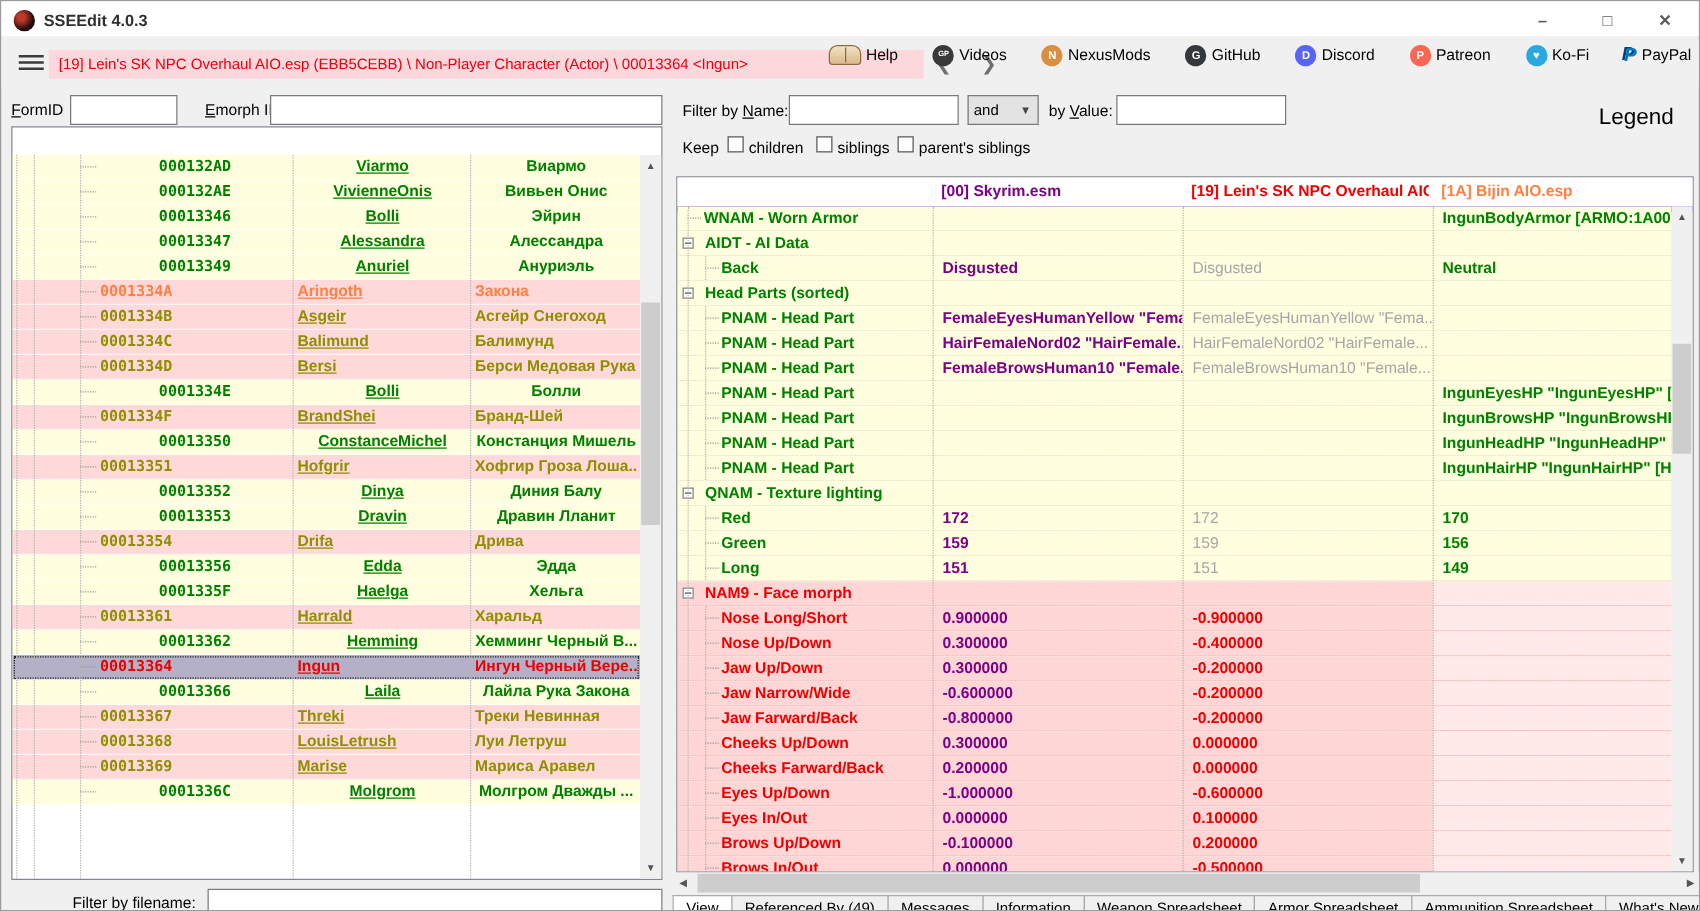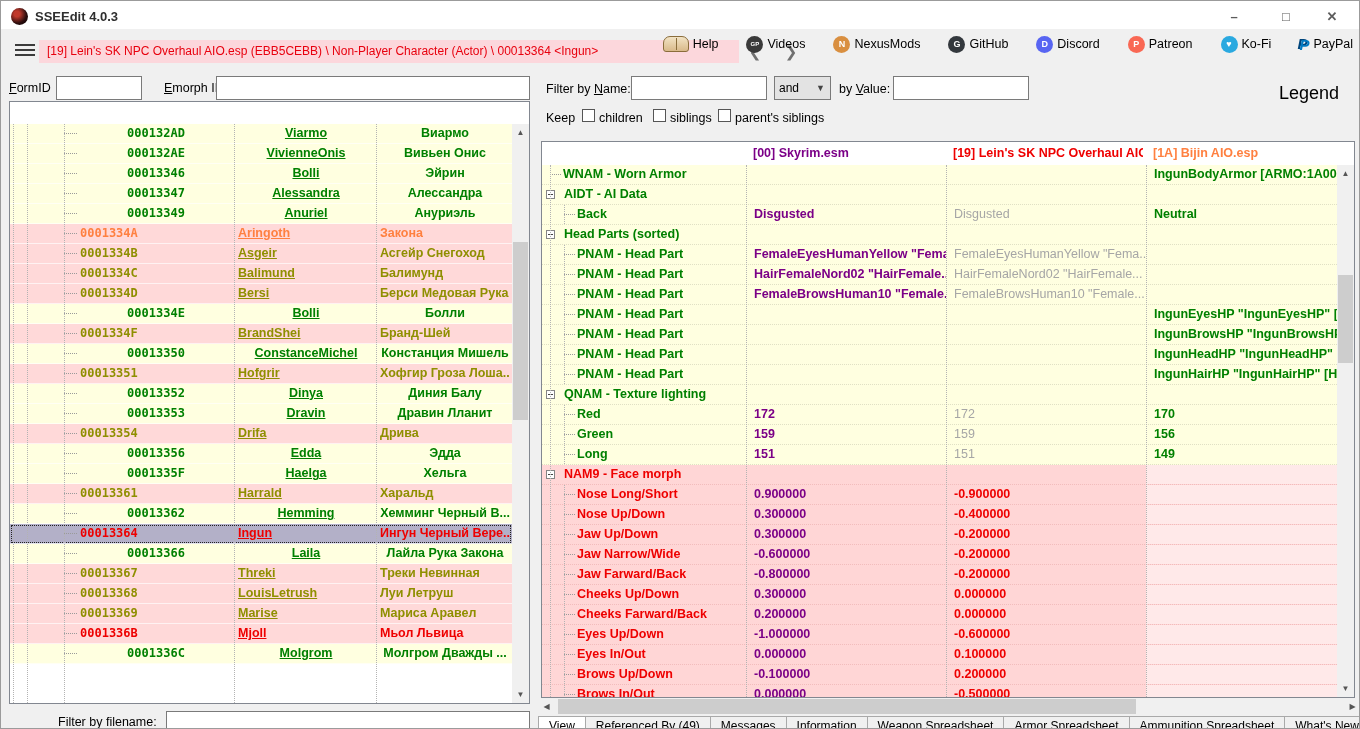--- a/index.html
+++ b/index.html
@@ -274,25 +274,20 @@
         <div class="lrow o">
           <span class="c0">00013368</span>
           <span class="c1">LouisLetrush</span>
           <span class="c2">Луи Летруш</span>
         </div>
         <div class="lrow o">
           <span class="c0">00013369</span>
           <span class="c1">Marise</span>
           <span class="c2">Мариса Аравел</span>
         </div>
-        <div class="lrow r">
-          <span class="c0">0001336B</span>
-          <span class="c1">Mjoll</span>
-          <span class="c2">Мьол Львица</span>
-        </div>
         <div class="lrow g">
           <span class="c0">0001336C</span>
           <span class="c1">Molgrom</span>
           <span class="c2">Молгром Дважды ...</span>
         </div>
       </div>
     <div class="vline" style="left:3px;top:22px;bottom:0"></div>
     <div class="vline" style="left:17px;top:22px;bottom:0"></div>
     <div class="vline" style="left:54px;top:22px;bottom:0"></div>
     <div class="vline" style="left:224px;top:22px;bottom:0"></div>

